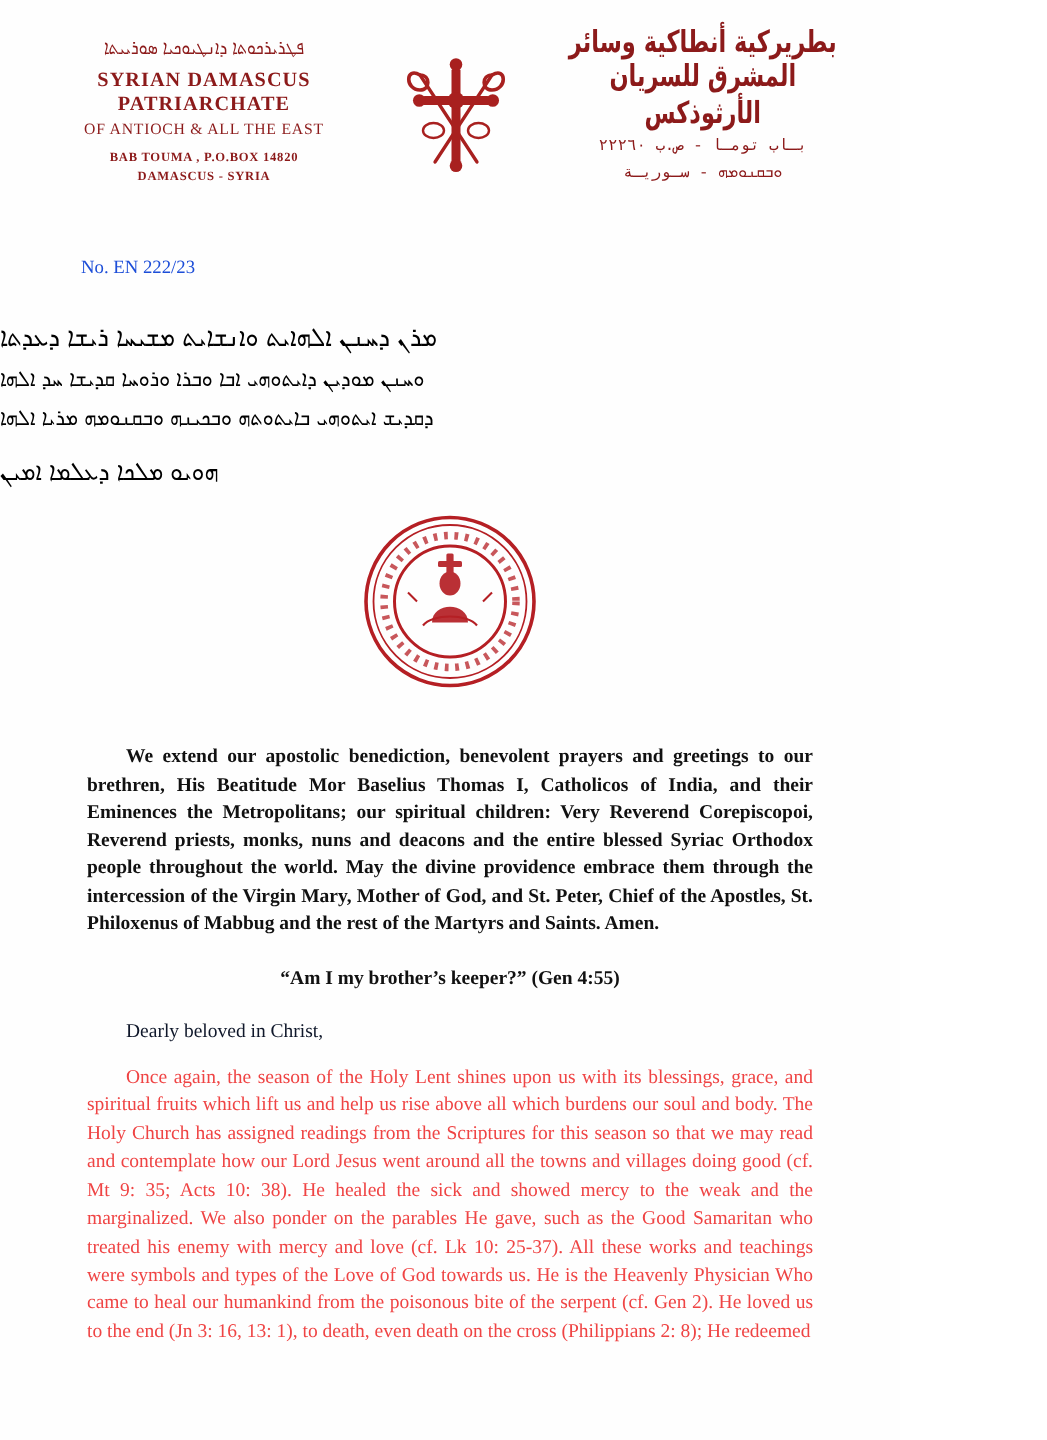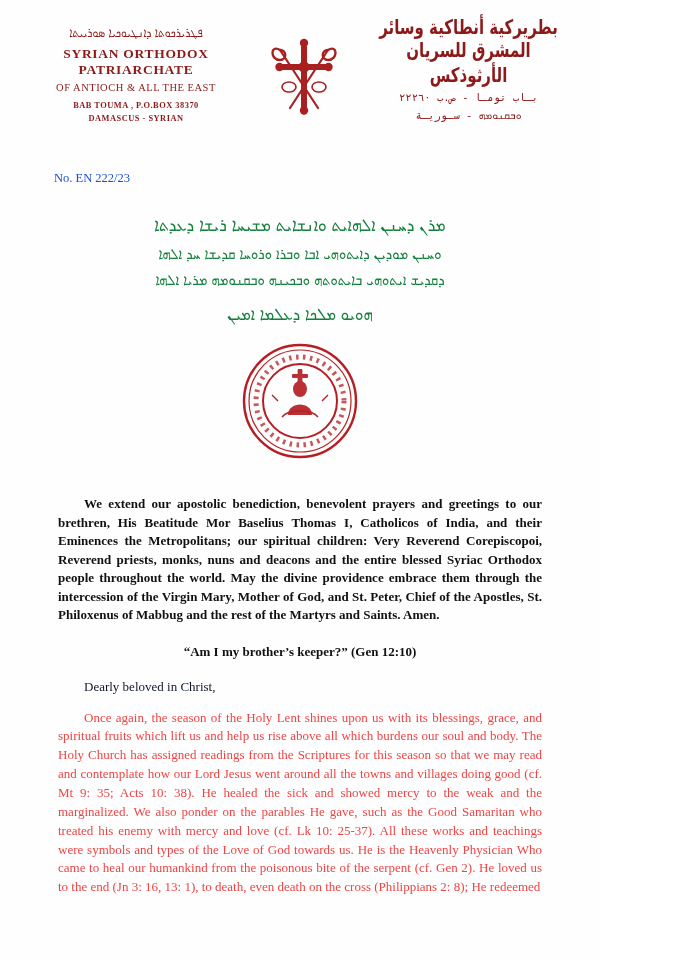--- a/index.html
+++ b/index.html
@@ -114,22 +114,22 @@
   .refno {
     margin: 46px 0 0 54px;
     font-size: 12.5px;
     color: #1d4ed8;
     font-family: "Liberation Serif", serif;
   }
 
   
   .syriac-body {
     margin-top: 24px;
-    text-align: center;
-    color: #15803d;
+    text-align: left;
+    color: #000000;
   }
   .syriac-body .sline {
     font-family: "DejaVu Sans", sans-serif;
     font-size: 15.5px;
     letter-spacing: 0.6px;
     line-height: 2.0;
     transform: scaleY(1.15);
     white-space: nowrap;
   }
   .syriac-body .sline.small {
@@ -191,24 +191,24 @@
 </style>
 </head>
 <body>
 
 <div class="page">
 
   <div class="header">
 
     <div class="header-col header-left">
       <div class="syriac-head">ܦܛܪܝܪܟܘܬܐ ܕܐܢܛܝܘܟܝܐ ܣܘܪܝܝܬܐ</div>
-      <div class="title-main">SYRIAN ORTHODOX PATRIARCHATE</div>
+      <div class="title-main">SYRIAN DAMASCUS PATRIARCHATE</div>
       <div class="title-sub">OF ANTIOCH &amp; ALL THE EAST</div>
-      <div class="addr">BAB TOUMA , P.O.BOX  38370</div>
-      <div class="addr">DAMASCUS - SYRIAN</div>
+      <div class="addr">BAB TOUMA , P.O.BOX  14820</div>
+      <div class="addr">DAMASCUS - SYRIA</div>
     </div>
 
     <div class="header-col header-center">
       <div class="crest">
         <svg width="96" height="86" viewBox="0 0 96 86" xmlns="http://www.w3.org/2000/svg">
           <g stroke="#a8201f" stroke-width="2.2" fill="none" stroke-linecap="round">
 
             <line x1="24" y1="20" x2="62" y2="78"></line>
 
             <line x1="72" y1="20" x2="34" y2="78"></line>
@@ -271,18 +271,18 @@
         <g fill="none" stroke="#b51f24" stroke-width="1.4">
           <path d="M40 74 C46 66, 70 66, 76 74"></path>
           <path d="M36 58 L30 52 M80 58 L86 52"></path>
         </g>
       </svg>
     </div>
   </div>
 
   <div class="body">
     <p class="bold-block">We extend our apostolic benediction, benevolent prayers and greetings to our brethren, His Beatitude Mor Baselius Thomas I, Catholicos of India, and their Eminences the Metropolitans; our spiritual children: Very Reverend Corepiscopoi, Reverend priests, monks, nuns and deacons and the entire blessed Syriac Orthodox people throughout the world. May the divine providence embrace them through the intercession of the Virgin Mary, Mother of God, and St. Peter, Chief of the Apostles, St. Philoxenus of Mabbug and the rest of the Martyrs and Saints. Amen.</p>
-    <p class="verse">“Am I my brother’s keeper?” (Gen 12:10)</p>
+    <p class="verse">“Am I my brother’s keeper?” (Gen 4:55)</p>
     <p class="salutation">Dearly beloved in Christ,</p>
     <p class="para">Once again, the season of the Holy Lent shines upon us with its blessings, grace, and spiritual fruits which lift us and help us rise above all which burdens our soul and body. The Holy Church has assigned readings from the Scriptures for this season so that we may read and contemplate how our Lord Jesus went around all the towns and villages doing good (cf. Mt 9: 35; Acts 10: 38). He healed the sick and showed mercy to the weak and the marginalized. We also ponder on the parables He gave, such as the Good Samaritan who treated his enemy with mercy and love (cf. Lk 10: 25-37). All these works and teachings were symbols and types of the Love of God towards us. He is the Heavenly Physician Who came to heal our humankind from the poisonous bite of the serpent (cf. Gen 2). He loved us to the end (Jn 3: 16, 13: 1), to death, even death on the cross (Philippians 2: 8); He redeemed</p>
   </div>
 
 </div>
 
 </body></html>

